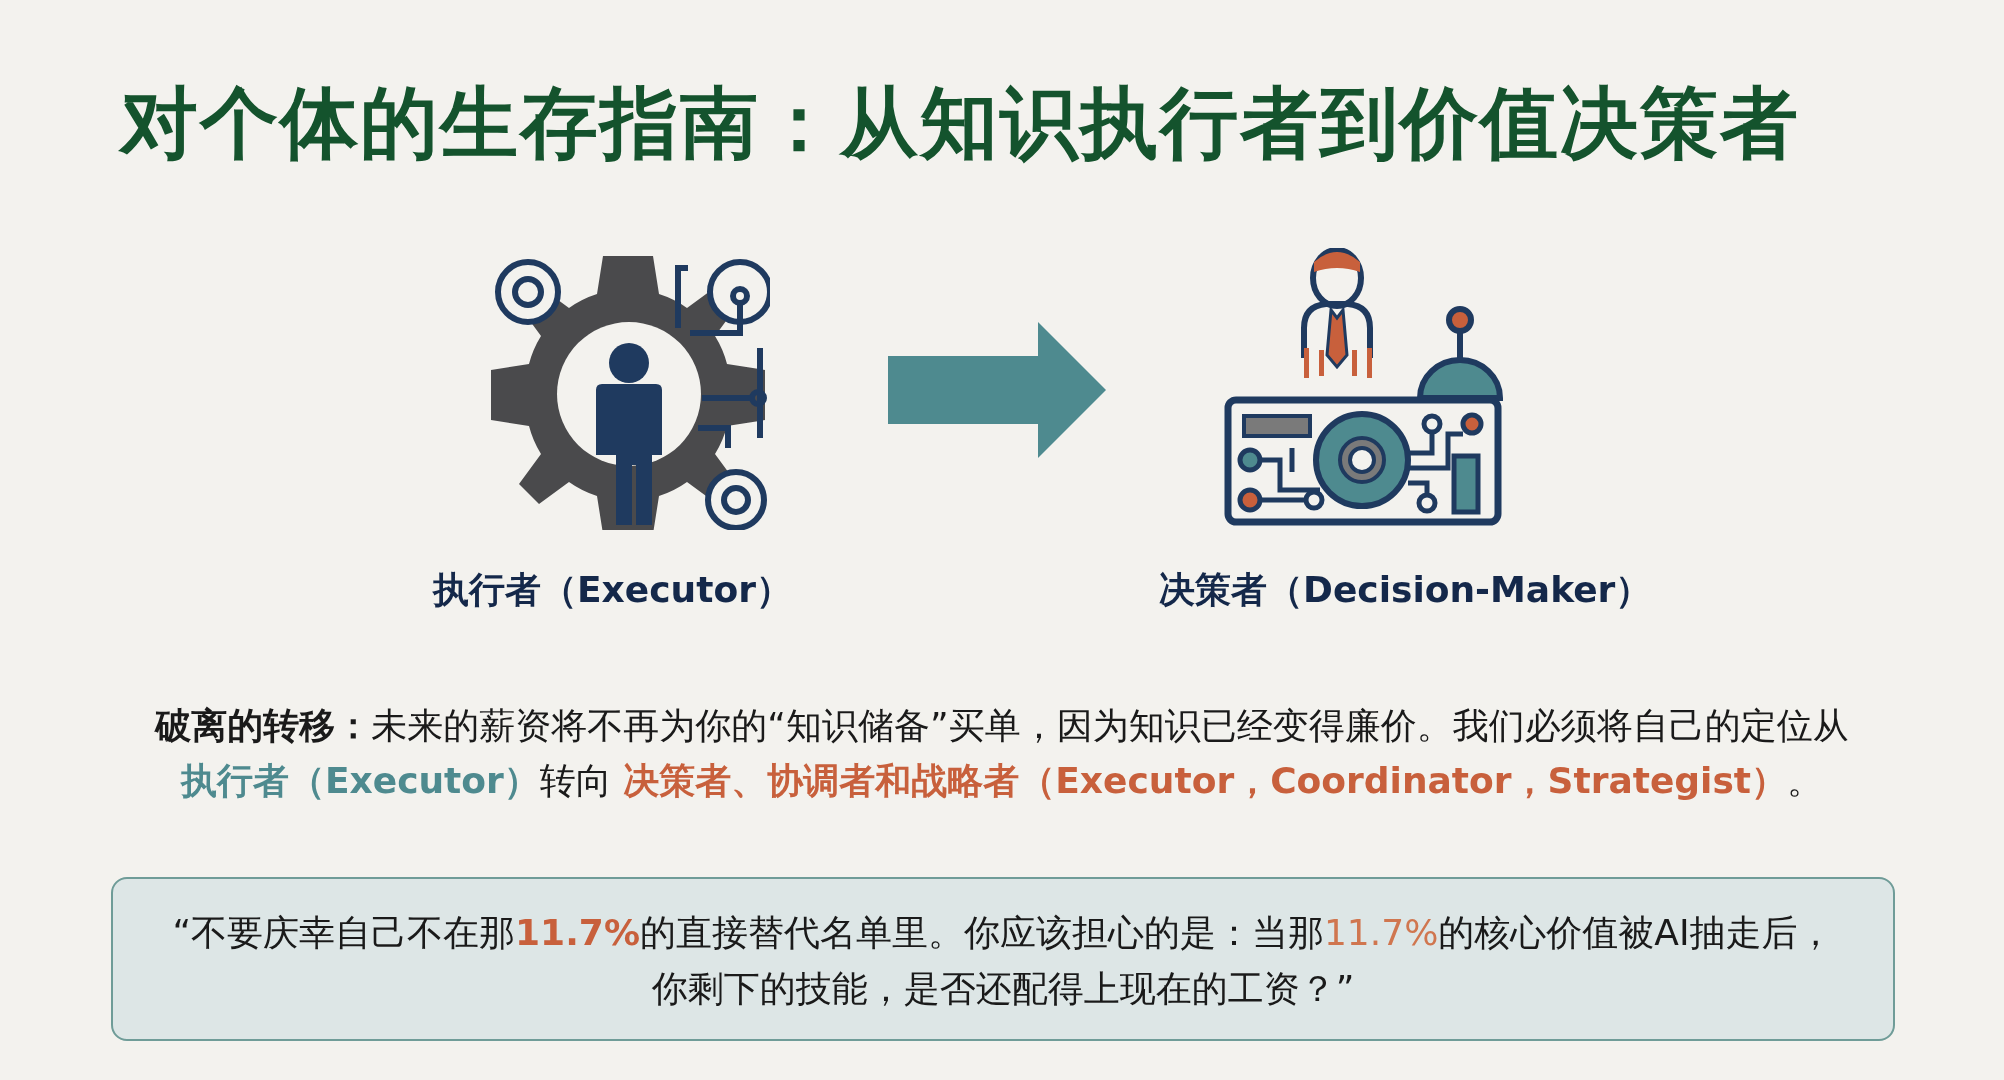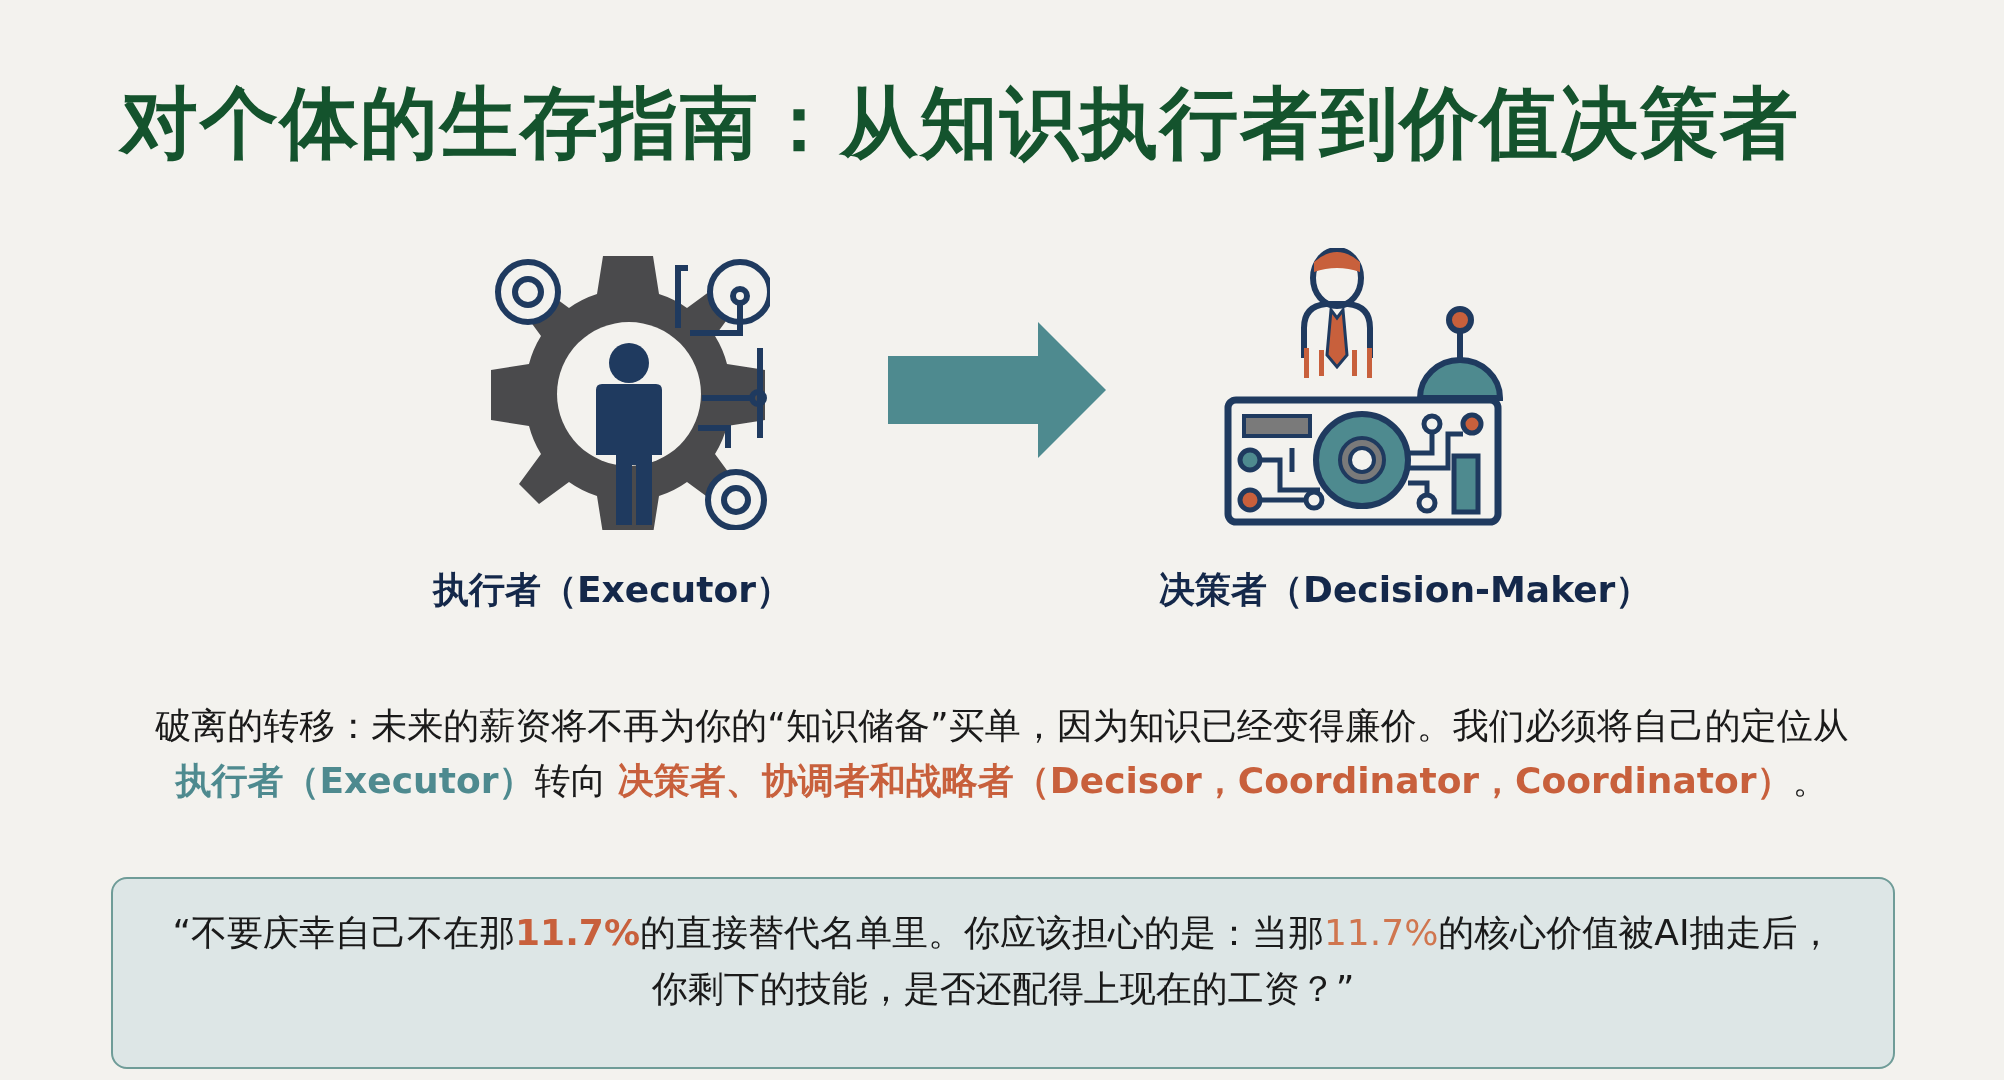--- a/index.html
+++ b/index.html
@@ -23,25 +23,25 @@
     color:#14284a; white-space:nowrap;
   }
   .label-executor { left:433px; }
   .label-decision { left:1127px;margin-left:32px; }
   .para {
     position:absolute; left:0; width:2004px; text-align:center;
     font-size:36px; color:#1a1a1a; white-space:nowrap;
   }
   .para-line1 { top:702px; }
   .para-line2 { top:757px; }
-  .para b { font-weight:normal; }
+  .para b { font-weight:bold; }
   .teal { color:#4e8a8f; font-weight:bold; }
   .orange { color:#c8603c; font-weight:bold; }
   .quote-box {
-    position:absolute; left:111px; top:877px; width:1784px; height:192px;
+    position:absolute; left:111px; top:877px; width:1784px; height:164px;
     background:#dde6e6; border:2px solid #6f9c98; border-radius:16px;
     box-sizing:border-box;
   }
   .quote-line {
     position:absolute; left:0; width:100%; text-align:center;
     font-size:36px; color:#1a1a1a; white-space:nowrap;
   }
   .quote-line1 { top:30px; }
   .quote-line2 { top:86px; }
   .hl-bold { color:#c8603c; font-weight:bold; }
@@ -139,21 +139,21 @@
 </div>
 
 <div class="label label-executor">执行者（Executor）</div>
 <div class="label label-decision">决策者（Decision-Maker）</div>
 
 <div class="para para-line1">
   <b>破离的转移：</b><span>未来的薪资将不再为你的“知识储备”买单，因为知识已经变得廉价。我们必须将自己的定位从</span>
 </div>
 <div class="para para-line2">
   <span class="teal">执行者（Executor）</span><span>转向</span>
-  <span class="orange">决策者、协调者和战略者（Decisor，Coordinator，Coordinator）</span><span>。</span>
+  <span class="orange">决策者、协调者和战略者（Executor，Coordinator，Strategist）</span><span>。</span>
 </div>
 
 <div class="quote-box">
   <div class="quote-line quote-line1">
     <span>“不要庆幸自己不在那</span><span class="hl-bold">11.7%</span><span>的直接替代名单里。你应该担心的是：当那</span><span class="hl-light">11.7%</span><span>的核心价值被AI抽走后，</span>
   </div>
   <div class="quote-line quote-line2">你剩下的技能，是否还配得上现在的工资？”</div>
 </div>
 
 </body></html>

